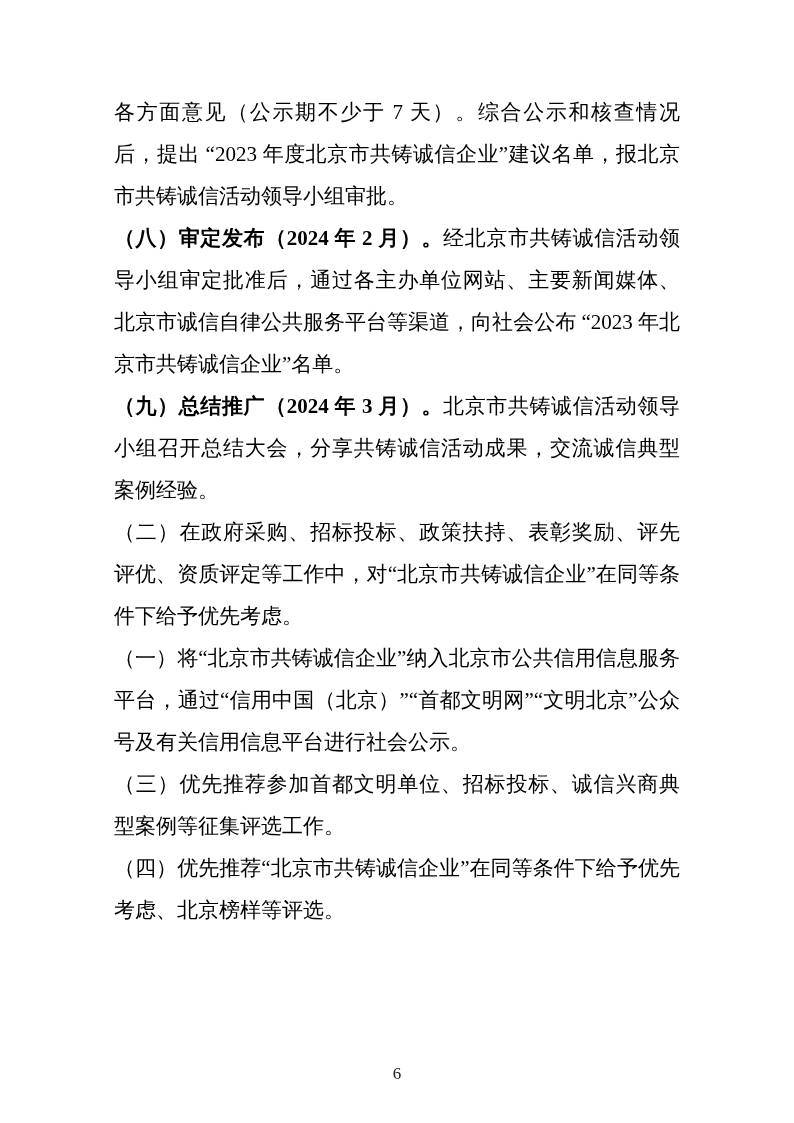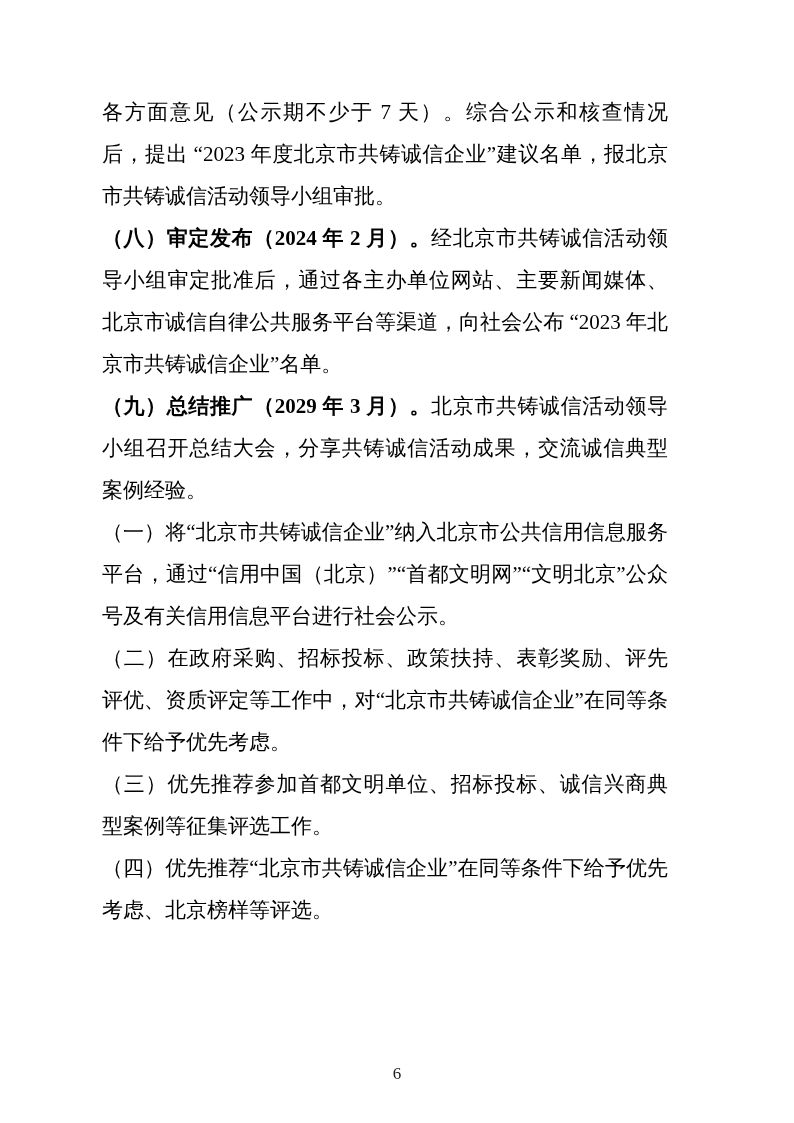--- a/index.html
+++ b/index.html
@@ -11,21 +11,21 @@
     position: relative;
     width: 794px;
     height: 1123px;
     background: #ffffff;
     color: #000000;
     font-family: "Liberation Serif", "DejaVu Serif", serif;
     overflow: hidden;
   }
   .doc-body {
     position: absolute;
-    left: 102px;
+    left: 114px;
     top: 91px;
     width: 566px;
     font-family: Liberation Serif, serif;
   }
   .para {
     margin: 0;
     padding: 0;
     font-size: 21px;
     line-height: 42px;
     text-align: justify;
@@ -48,20 +48,20 @@
     color: #222222;
   }
 </style>
 </head>
 <body>
 
 <div class="doc-page">
   <div class="doc-body" id="doc-body">
       <p class="para"><span class="run-regular">各方面意见（公示期不少于 7 天）。综合公示和核查情况后，提出 “2023 年度北京市共铸诚信企业”建议名单，报北京市共铸诚信活动领导小组审批。</span></p>
       <p class="para"><span class="run-bold">（八）审定发布（2024 年 2 月）。</span><span class="run-regular">经北京市共铸诚信活动领导小组审定批准后，通过各主办单位网站、主要新闻媒体、北京市诚信自律公共服务平台等渠道，向社会公布 “2023 年北京市共铸诚信企业”名单。</span></p>
-      <p class="para"><span class="run-bold">（九）总结推广（2029 年 3 月）。</span><span class="run-regular">北京市共铸诚信活动领导小组召开总结大会，分享共铸诚信活动成果，交流诚信典型案例经验。</span></p>
+      <p class="para"><span class="run-bold">（九）总结推广（2024 年 3 月）。</span><span class="run-regular">北京市共铸诚信活动领导小组召开总结大会，分享共铸诚信活动成果，交流诚信典型案例经验。</span></p>
+      <p class="para"><span class="run-regular">（二）在政府采购、招标投标、政策扶持、表彰奖励、评先评优、资质评定等工作中，对“北京市共铸诚信企业”在同等条件下给予优先考虑。</span></p>
       <p class="para"><span class="run-regular">（一）将“北京市共铸诚信企业”纳入北京市公共信用信息服务平台，通过“信用中国（北京）”“首都文明网”“文明北京”公众号及有关信用信息平台进行社会公示。</span></p>
-      <p class="para"><span class="run-regular">（二）在政府采购、招标投标、政策扶持、表彰奖励、评先评优、资质评定等工作中，对“北京市共铸诚信企业”在同等条件下给予优先考虑。</span></p>
       <p class="para"><span class="run-regular">（三）优先推荐参加首都文明单位、招标投标、诚信兴商典型案例等征集评选工作。</span></p>
       <p class="para"><span class="run-regular">（四）优先推荐“北京市共铸诚信企业”在同等条件下给予优先考虑、北京榜样等评选。</span></p>
     </div>
   <div class="page-footer">6</div>
 </div>
 
 </body></html>

